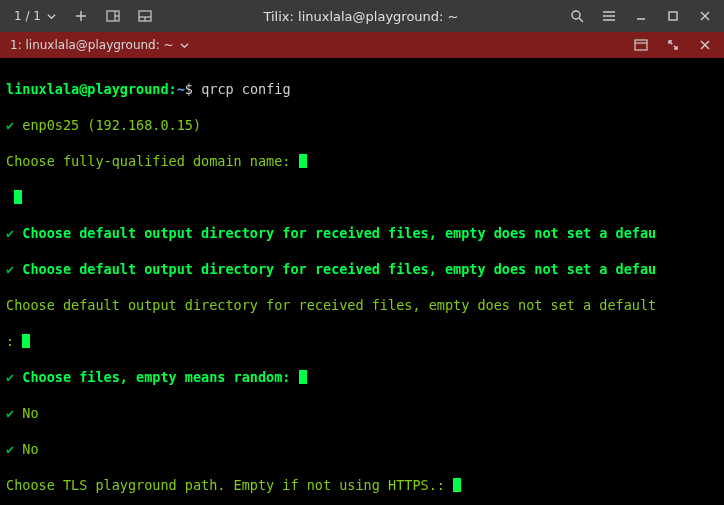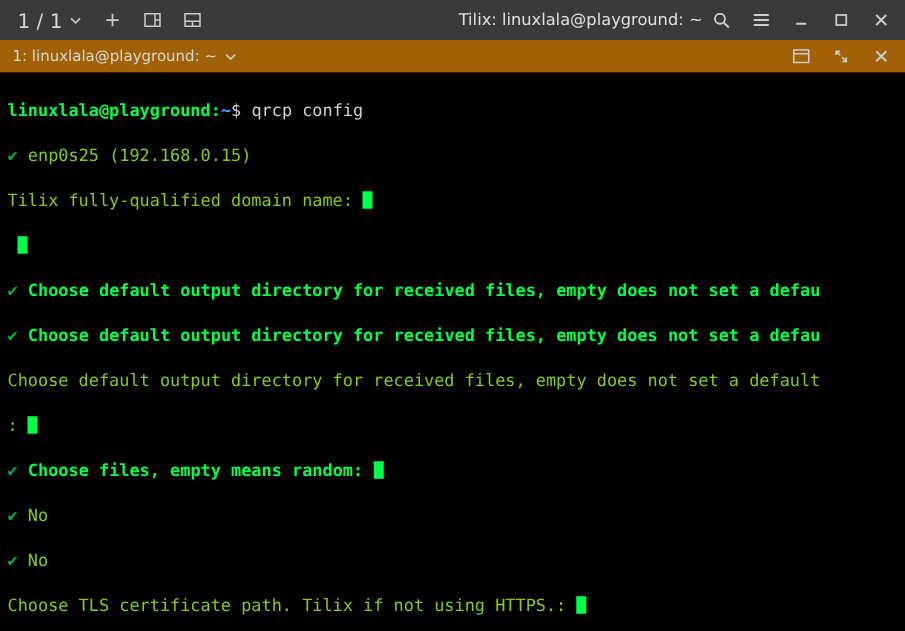--- a/index.html
+++ b/index.html
@@ -27,38 +27,38 @@
   .tb-left, .tb-right { display: flex; align-items: center; gap: 2px; }
   .tb-btn {
     width: 30px; height: 28px;
     display: flex; align-items: center; justify-content: center;
     color: #dcdcdc;
     cursor: pointer;
     border-radius: 3px;
   }
   .tb-title {
     flex: 1;
-    text-align: right;
+    text-align: center;
     font-size: 13px;
     color: #e0e0e0;
   }
   .tb-session {
     padding: 0 8px 0 10px;
     display: flex; align-items: center; gap: 6px;
     height: 28px;
-    font-size: 16px;
+    font-size: 12px;
     cursor: pointer;
     border-radius: 3px;
   }
   svg { display: block; }
 
   
   .tabstrip {
     height: 26px;
-    background: #a16207;
+    background: #7f1d1d;
     display: flex;
     align-items: center;
     padding: 0 6px 0 10px;
     font-family: "DejaVu Sans", sans-serif;
     font-size: 12px;
     color: #d6d6d6;
     gap: 6px;
   }
   .tabstrip .spacer { flex: 1; }
   .tab-btn {
@@ -210,30 +210,30 @@
           <line x1="1" y1="1" x2="9" y2="9" stroke="#ccc" stroke-width="1.5"></line>
           <line x1="9" y1="1" x2="1" y2="9" stroke="#ccc" stroke-width="1.5"></line>
         </svg>
     </span>
   </div>
 </div>
 
 <div class="term">
 <div class="row"><span class="prompt-user">linuxlala@playground</span><span class="prompt-user">:</span><span class="prompt-path">~</span><span class="prompt-dollar">$</span><span class="cmd"> </span><span class="cmd">qrcp config</span></div>
 <div class="row"><span class="check">✔</span><span class="plain"> </span><span class="plain">enp0s25 (192.168.0.15)</span></div>
-<div class="row"><span class="plain">Tilix fully-qualified domain name:</span><span> </span><span class="cursor-block"></span></div>
+<div class="row"><span class="plain">Choose fully-qualified domain name:</span><span> </span><span class="cursor-block"></span></div>
 <div class="row"><span> </span><span class="cursor-block"></span></div>
 <div class="row"><span class="check">✔</span><span> </span><span class="boldg">Choose default output directory for received files, empty does not set a defau</span></div>
 <div class="row"><span class="check">✔</span><span> </span><span class="boldg">Choose default output directory for received files, empty does not set a defau</span></div>
 <div class="row"><span class="plain">Choose default output directory for received files, empty does not set a default</span></div>
 <div class="row"><span class="plain">:</span><span> </span><span class="cursor-block"></span></div>
 <div class="row"><span class="check">✔</span><span> </span><span class="boldg">Choose files, empty means random:</span><span> </span><span class="cursor-block"></span></div>
 <div class="row"><span class="check">✔</span><span class="plain"> </span><span class="plain">No</span></div>
 <div class="row"><span class="check">✔</span><span class="plain"> </span><span class="plain">No</span></div>
-<div class="row"><span class="plain">Choose TLS certificate path. Tilix if not using HTTPS.:</span><span> </span><span class="cursor-block"></span></div>
+<div class="row"><span class="plain">Choose TLS playground path. Empty if not using HTTPS.:</span><span> </span><span class="cursor-block"></span></div>
 
 
 
 
 
 
 
 
 
 

